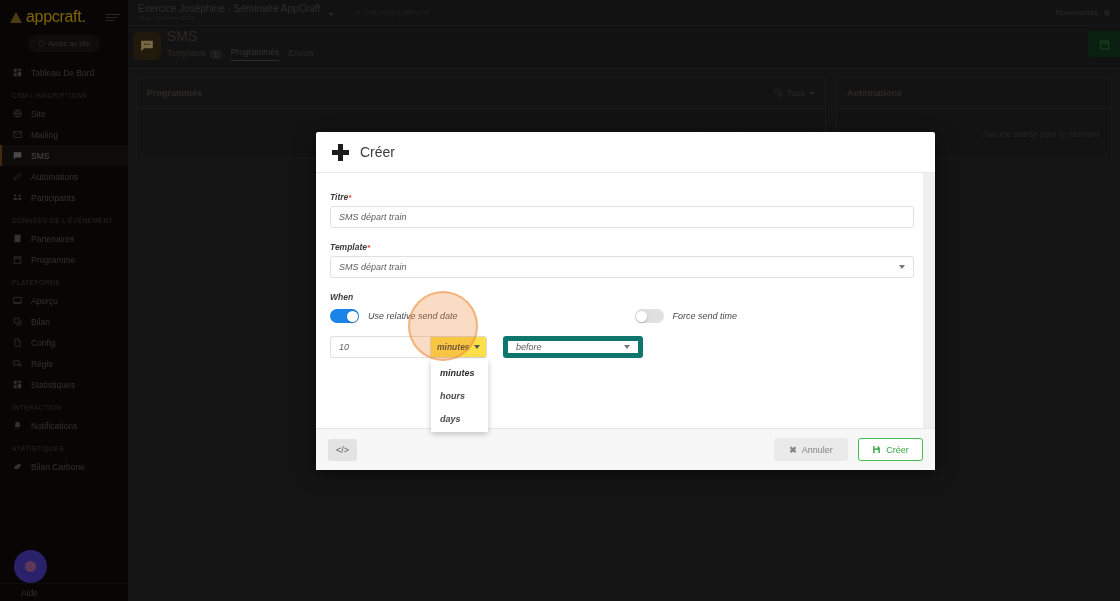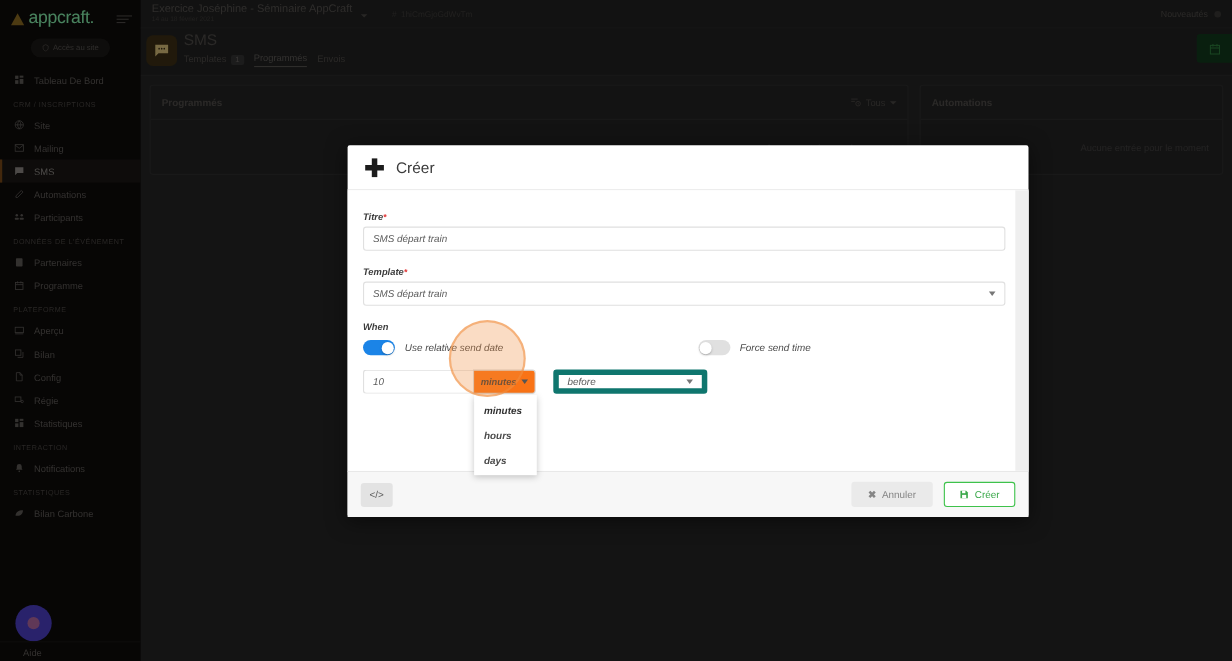--- a/index.html
+++ b/index.html
@@ -38,21 +38,21 @@
     width: 0; height: 0;
     border-left: 6px solid transparent;
     border-right: 6px solid transparent;
     border-bottom: 11px solid #8a6a22;
     margin-right: 2px;
     flex: none;
   }
   .logo-text {
     font-size: 16px;
     letter-spacing: -0.3px;
-    color: #86efac;
+    color: #eab308;
     font-weight: 400;
   }
   .burger {
     margin-left: auto;
     width: 14px;
     display: flex;
     flex-direction: column;
     gap: 2px;
     cursor: pointer;
   }
@@ -438,21 +438,21 @@
     color: #5c5c5c;
     padding: 0 8px;
     display: flex;
     align-items: center;
     background: #fff;
   }
   .unit-select {
     width: 57px; height: 22px;
     border: 1px solid #d8d8d8;
     border-radius: 0 3px 3px 0;
-    background: #f97316;
+    background: #fde047;
     font-size: 8.5px;
     font-weight: bold;
     color: #3a3a3a;
     display: flex;
     align-items: center;
     padding: 0 6px;
     cursor: pointer;
     position: relative;
   }
   .unit-caret {

